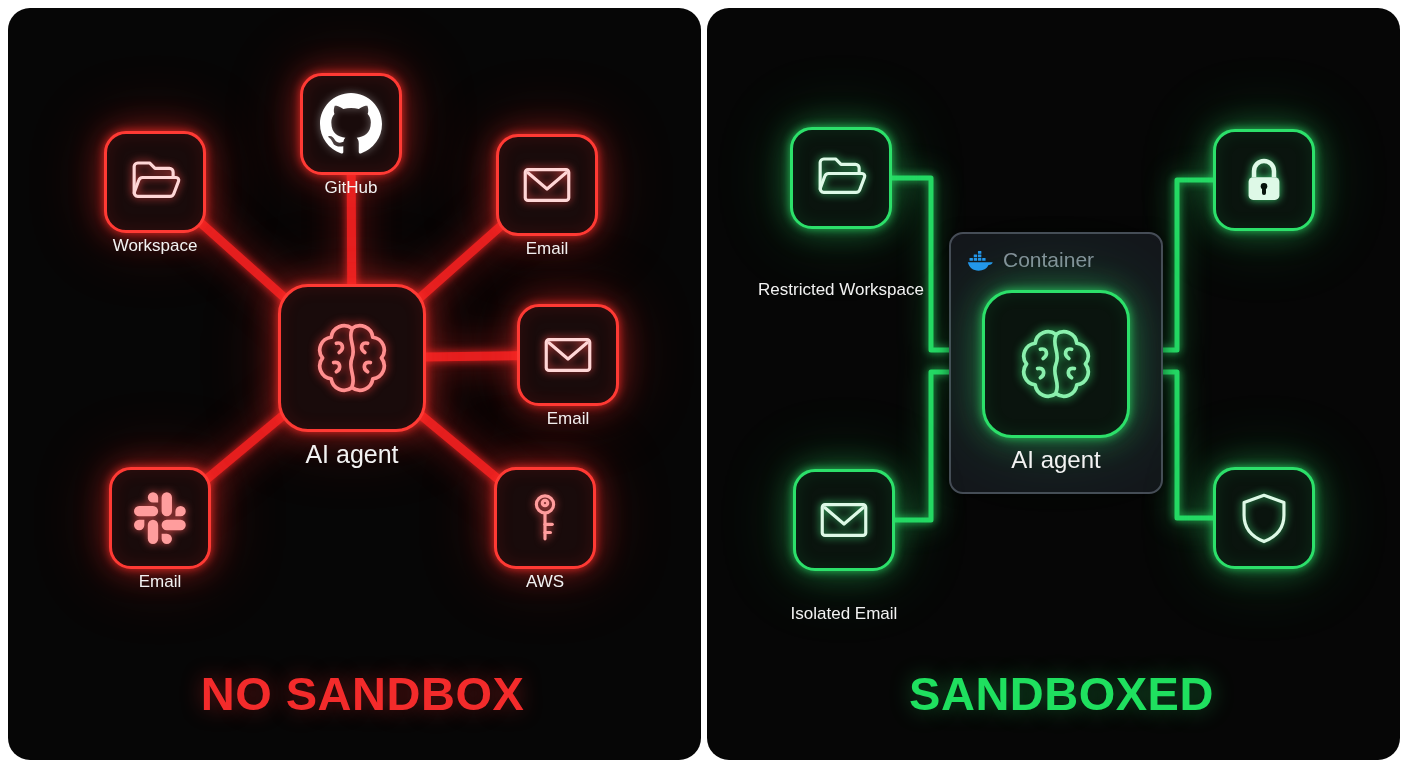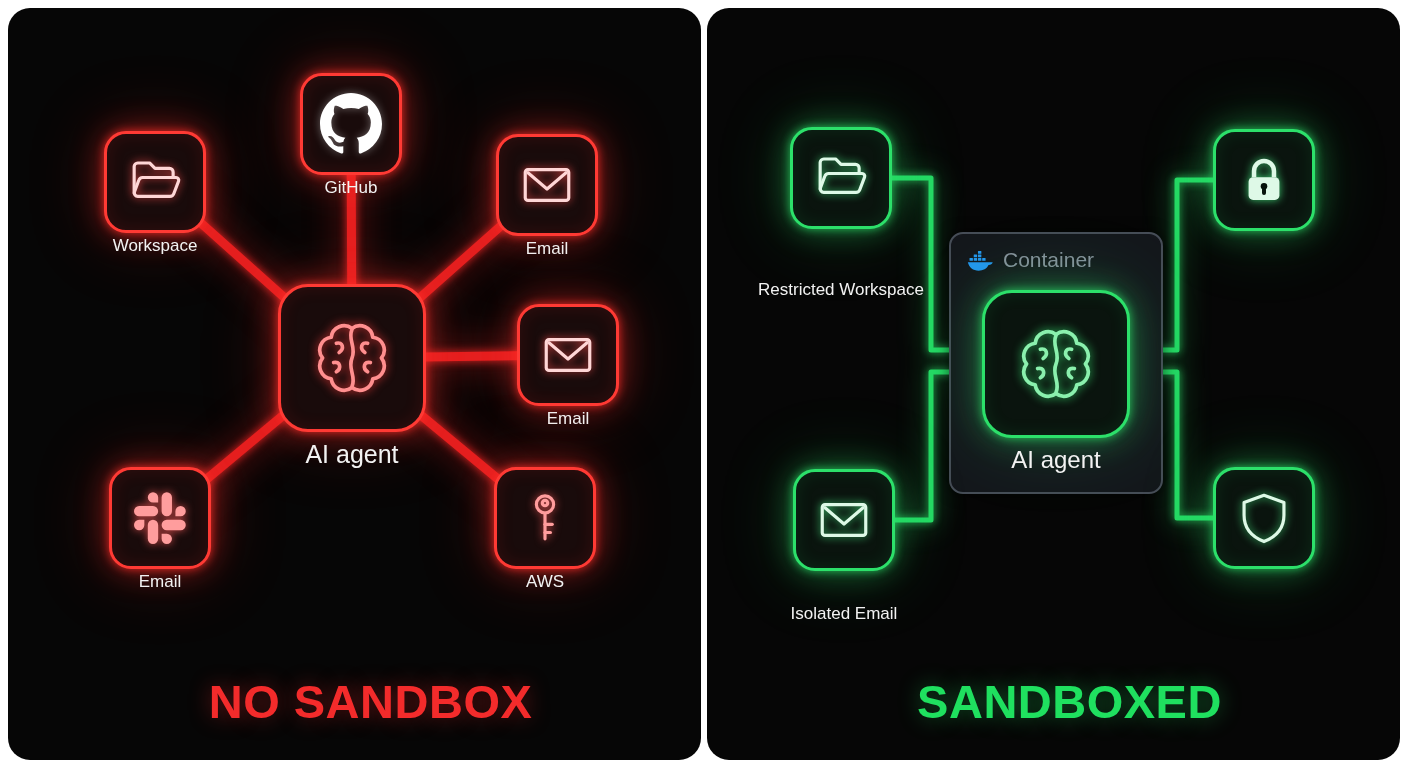--- a/index.html
+++ b/index.html
@@ -29,21 +29,21 @@
 
   .stroke-ic{fill:none;stroke:currentColor;stroke-width:3.5;stroke-linecap:round;stroke-linejoin:round;}
   .ic-light-red{color:#ffd6d6;filter:drop-shadow(0 0 4px rgba(255,80,80,.85));}
   .ic-red{color:#ff8f8f;filter:drop-shadow(0 0 5px rgba(255,60,60,.9));}
   .ic-salmon{color:#ff9d9d;filter:drop-shadow(0 0 4px rgba(255,90,90,.8));}
   .ic-light-green{color:#def9e7;filter:drop-shadow(0 0 4px rgba(70,235,130,.85));}
   .ic-green{color:#8af0ad;filter:drop-shadow(0 0 5px rgba(55,230,115,.9));}
   .ic-white{filter:drop-shadow(0 0 4px rgba(255,255,255,.35));}
 
   .panel-title{position:absolute;left:50%;top:650px;transform:translateX(-50%);
-               font-size:47px;font-weight:800;letter-spacing:.5px;white-space:nowrap;margin:16px;}
+               font-size:47px;font-weight:800;letter-spacing:.5px;white-space:nowrap;margin:8px;}
   .title-red{color:#f32b2b;text-shadow:0 0 22px rgba(255,45,45,.4);}
   .title-green{color:#1fe05f;text-shadow:0 0 22px rgba(40,224,100,.4);}
 
   .container-box{position:absolute;left:242px;top:224px;width:210px;height:258px;
                  background:#14171c;border:2px solid #464d57;border-radius:14px;
                  box-shadow:0 0 14px rgba(0,0,0,.6);}
   .container-header{position:absolute;left:16px;top:14px;display:flex;align-items:center;gap:9px;}
   .container-label{color:#87909c;font-size:21px;}
   .container-agent{position:absolute;left:50%;top:130px;}
   .container-agent-label{position:absolute;left:50%;top:212px;transform:translateX(-50%);

